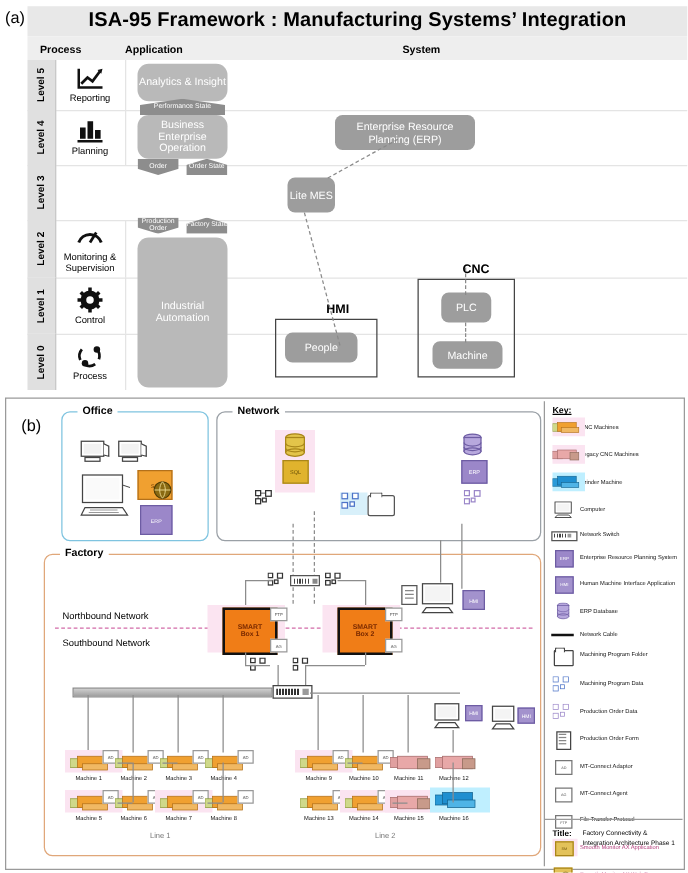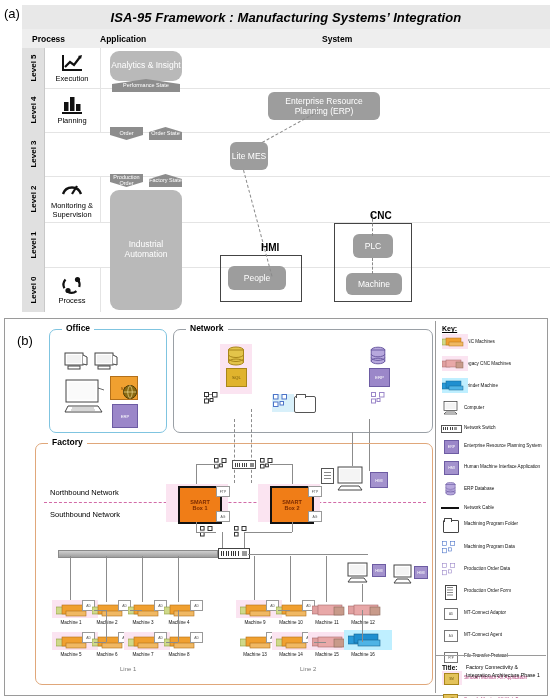--- a/index.html
+++ b/index.html
@@ -4,21 +4,21 @@
 <style>
   html,body{margin:0;padding:0;background:#ffffff;}
   body{width:550px;height:698px;position:relative;overflow:hidden;
        font-family:"Liberation Sans",sans-serif;color:#000;}
 
   
   #panel-a{position:absolute;left:0;top:0;width:550px;height:312px;}
   #panel-a-tag{position:absolute;left:4px;top:6px;font-size:13px;}
   #a-title{position:absolute;left:22px;top:5px;width:528px;height:24px;
            background:#e8e8e8;display:flex;align-items:center;justify-content:center;
-           font-size:13px;font-weight:bold;letter-spacing:.1px;font-style:italic;}
+           font-size:16px;font-weight:bold;letter-spacing:.1px;}
   #a-colhead{position:absolute;left:22px;top:29px;width:528px;height:19px;background:#eeeeee;}
   .colhead{position:absolute;top:0;height:19px;display:flex;align-items:center;
            font-size:8.5px;font-weight:bold;}
   #ch-process{left:10px;}
   #ch-app{left:78px;}
   #ch-system{left:300px;}
 
   #a-grid{position:absolute;left:22px;top:48px;width:528px;height:264px;}
   .lvl-row{position:absolute;left:0;width:528px;border-bottom:1px solid #e4e4e4;}
   .lvl-tab{position:absolute;left:0;width:22px;height:100%;background:#e0e0e0;
@@ -144,21 +144,21 @@
     <div class="lvl-row" style="top:0;height:40px;">
       <div class="lvl-tab">
           <span>Level 5</span>
         </div>
       <div class="proc-cell">
         <svg class="proc-ico" viewBox="0 0 26 22">
           <path d="M4 3 L4 18 L23 18" stroke="#111" stroke-width="2" fill="none"></path>
           <polyline points="6,15 11,10 15,13 21,5" stroke="#111" stroke-width="2.2" fill="none"></polyline>
           <polygon points="19,4 23,3 22,7" fill="#111"></polygon>
         </svg>
-        <div class="proc-label">Execution</div>
+        <div class="proc-label">Reporting</div>
       </div>
     </div>
 
     <div class="lvl-row" style="top:40px;height:44px;">
       <div class="lvl-tab">
           <span>Level 4</span>
         </div>
       <div class="proc-cell">
         <svg class="proc-ico" viewBox="0 0 26 22">
           <rect x="5" y="8" width="4.5" height="9" fill="#111"></rect>
@@ -186,39 +186,57 @@
           <path d="M13 15 L18 7" stroke="#111" stroke-width="2.2" fill="none"></path>
         </svg>
         <div class="proc-label">Monitoring &amp; Supervision</div>
       </div>
     </div>
 
     <div class="lvl-row" style="top:174px;height:45px;">
       <div class="lvl-tab">
           <span>Level 1</span>
         </div>
+      <div class="proc-cell">
+        <svg class="proc-ico" viewBox="0 0 26 22">
+          <g fill="#111">
+              <circle cx="13" cy="11" r="7.6"></circle>
+          <rect x="11.6" y="1" width="2.8" height="4"></rect>
+              <rect x="11.6" y="17" width="2.8" height="4"></rect>
+          <rect x="3" y="9.6" width="4" height="2.8"></rect>
+              <rect x="19" y="9.6" width="4" height="2.8"></rect>
+          <rect x="5.6" y="4.2" width="2.8" height="4" transform="rotate(-45 7 6.2)"></rect>
+          <rect x="17.6" y="13.8" width="2.8" height="4" transform="rotate(-45 19 15.8)"></rect>
+          <rect x="17.6" y="4.2" width="2.8" height="4" transform="rotate(45 19 6.2)"></rect>
+          <rect x="5.6" y="13.8" width="2.8" height="4" transform="rotate(45 7 15.8)"></rect>
+            </g>
+          <circle cx="13" cy="11" r="3" fill="#fff"></circle>
+        </svg>
+        <div class="proc-label">Control</div>
+      </div>
     </div>
 
     <div class="lvl-row" style="top:219px;height:45px;border-bottom:none;">
       <div class="lvl-tab">
           <span>Level 0</span>
         </div>
       <div class="proc-cell">
         <svg class="proc-ico" viewBox="0 0 26 22">
           <path d="M6.5 5.5 A8 8 0 1 0 19 6" stroke="#111" stroke-width="2.2" fill="none" stroke-dasharray="9 5"></path>
           <circle cx="18.5" cy="5.5" r="2.6" fill="#111"></circle>
           <circle cx="9" cy="16.5" r="2.6" fill="#111"></circle>
         </svg>
         <div class="proc-label">Process</div>
       </div>
     </div>
 
     <div class="app-box" style="left:88px;top:3px;width:72px;height:30px;">Analytics &amp; Insight</div>
     <div class="chev up" style="left:90px;top:31px;width:68px;height:13px;">Performance State</div>
 
+    <div class="app-box" style="left:88px;top:44px;width:72px;height:35px;">Business Enterprise Operation</div>
 
     <div class="chev down" style="left:88px;top:79px;width:33px;height:13px;">Order</div>
     <div class="chev up" style="left:127px;top:79px;width:33px;height:13px;">Order State</div>
 
 
     <div class="chev down" style="left:88px;top:126px;width:33px;height:13px;">Production Order</div>
     <div class="chev up" style="left:127px;top:126px;width:33px;height:13px;">Factory State</div>
 
     <div class="app-box" style="left:88px;top:142px;width:72px;height:120px;">Industrial Automation</div>
 

